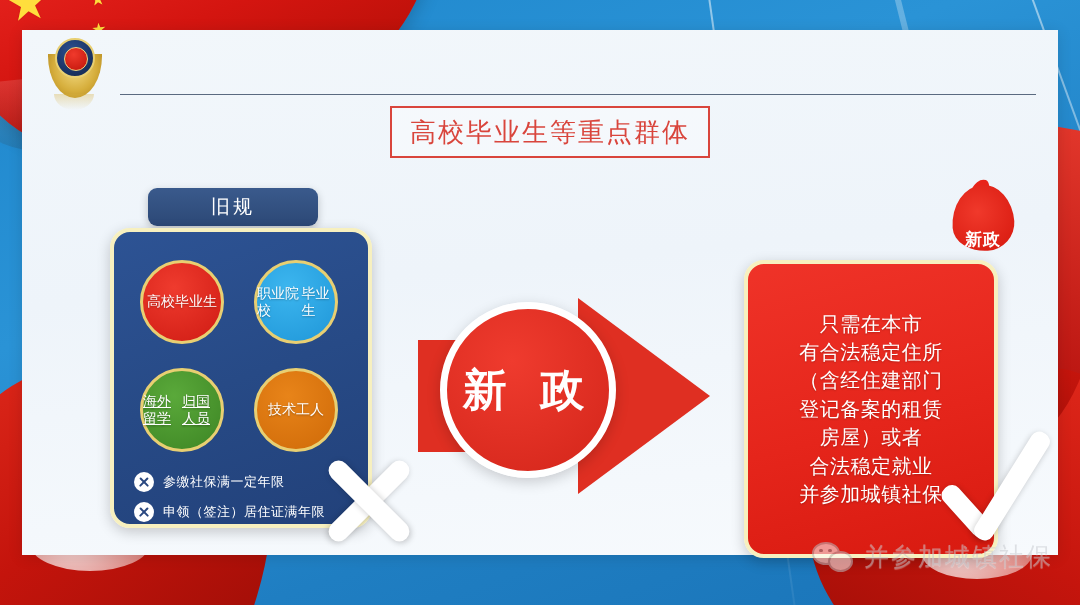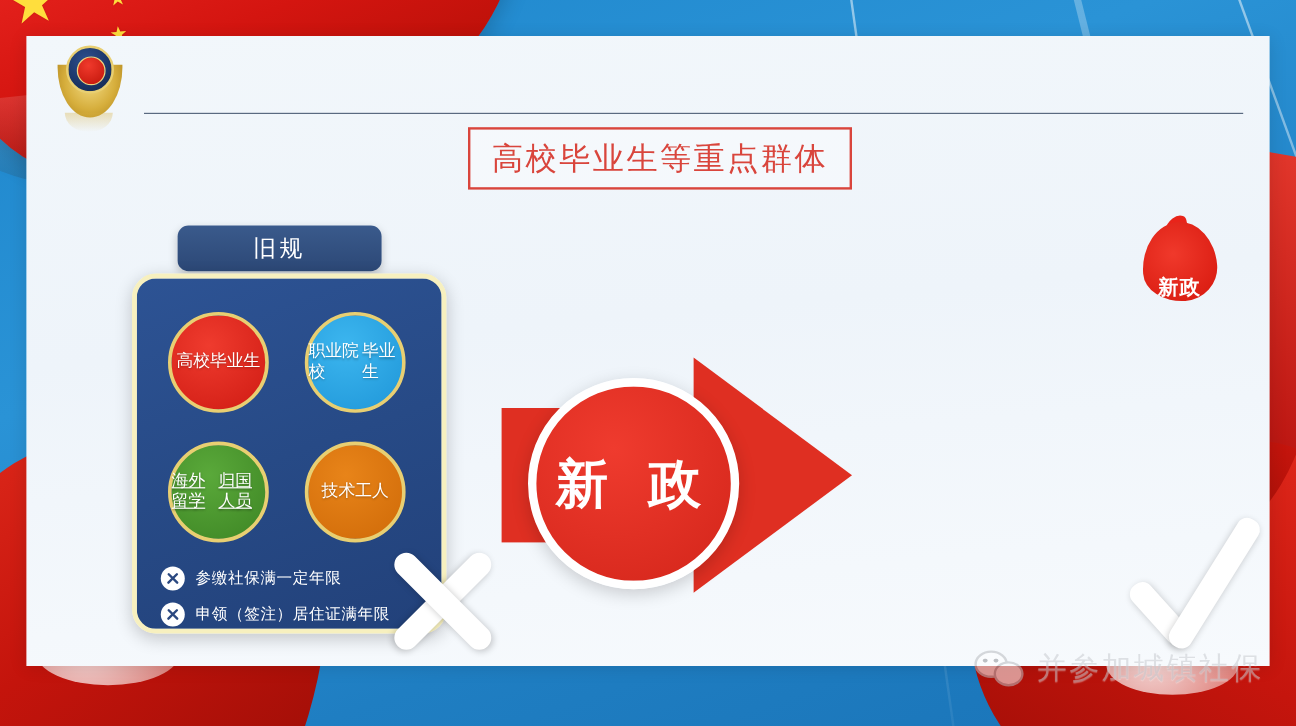--- a/index.html
+++ b/index.html
@@ -168,21 +168,21 @@
   .arw-body{
     position:absolute; left:0; top:42px; width:176px; height:112px;
     background:#df2f22;
   }
   .arw-head{
     position:absolute; left:160px; top:0; width:0; height:0;
     border-top:98px solid transparent; border-bottom:98px solid transparent;
     border-left:132px solid #df2f22;
   }
   #arrowCircle {
-    position:absolute; left:22px; top:17px; width:176px; height:176px; border-radius:50%;
+    position:absolute; left:22px; top:4px; width:176px; height:176px; border-radius:50%;
     background:radial-gradient(circle at 40% 32%,#ef3b2e,#d3251a);
     border:7px solid #fff;
     display:flex; align-items:center; justify-content:center;
     box-shadow:0 4px 14px rgba(0,0,0,.18);
   }
   #arrowCircle span { color:#fff; font-size:44px; letter-spacing:9px; font-weight:bold; }
 
   
   #newBadge {
     position:absolute; left:754px; top:196px; width:192px; height:34px; border-radius:7px;
@@ -337,20 +337,29 @@
     </div>
   </div>
 
 
   <div id="flame">
     <div class="tip"></div>
     <div class="shape"></div>
     <span>新政</span>
   </div>
 
+  <div id="newPanel">
+    <p>只需在本市</p>
+    <p>有合法稳定住所</p>
+    <p>（含经住建部门</p>
+    <p>登记备案的租赁</p>
+    <p>房屋）或者</p>
+    <p>合法稳定就业</p>
+    <p>并参加城镇社保</p>
+  </div>
 
   <div id="bigCheck">
     <i class="short"></i>
       <i class="long"></i>
   </div>
 
 </div>
 
 <div id="watermark">
   <span class="wx">

